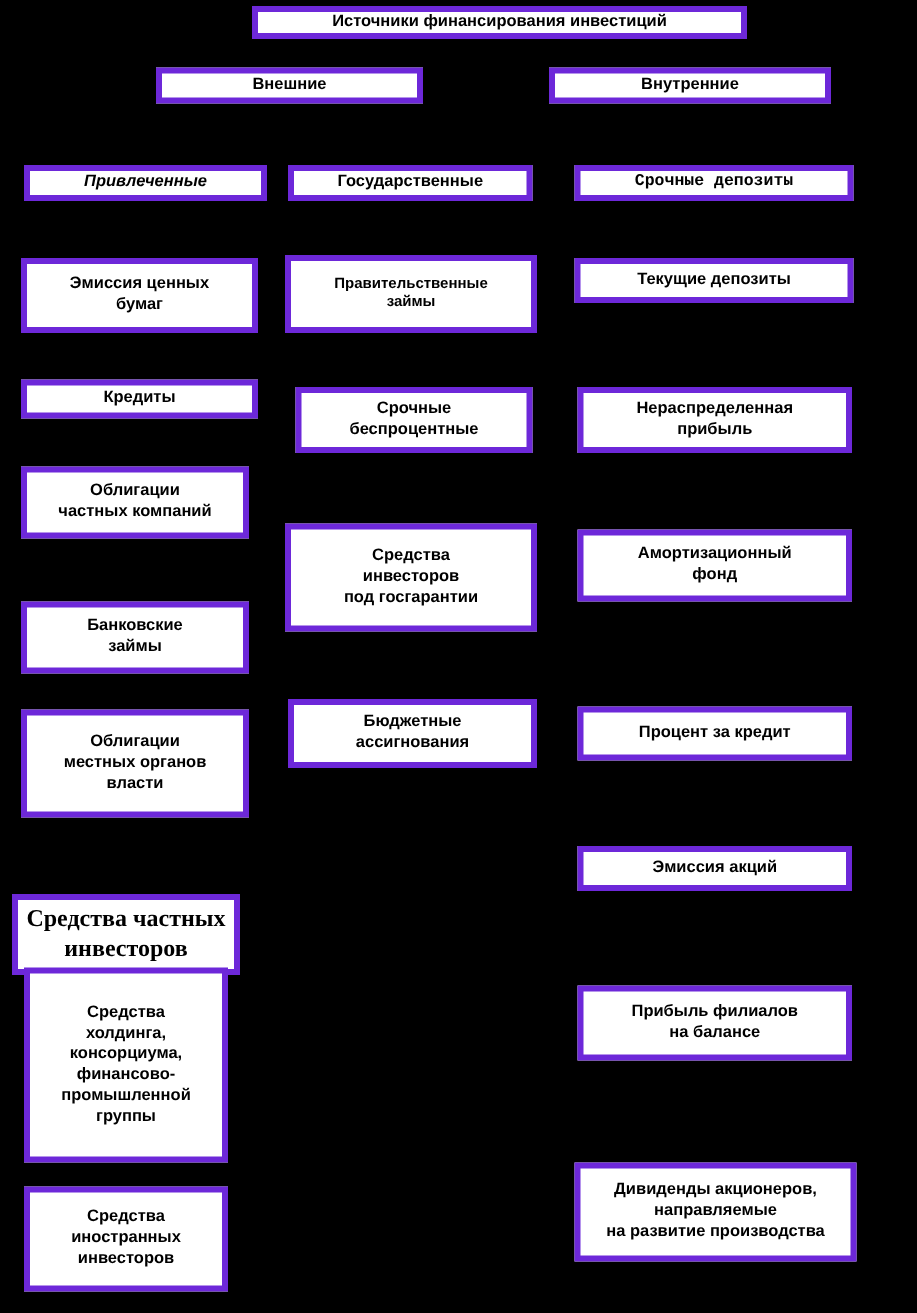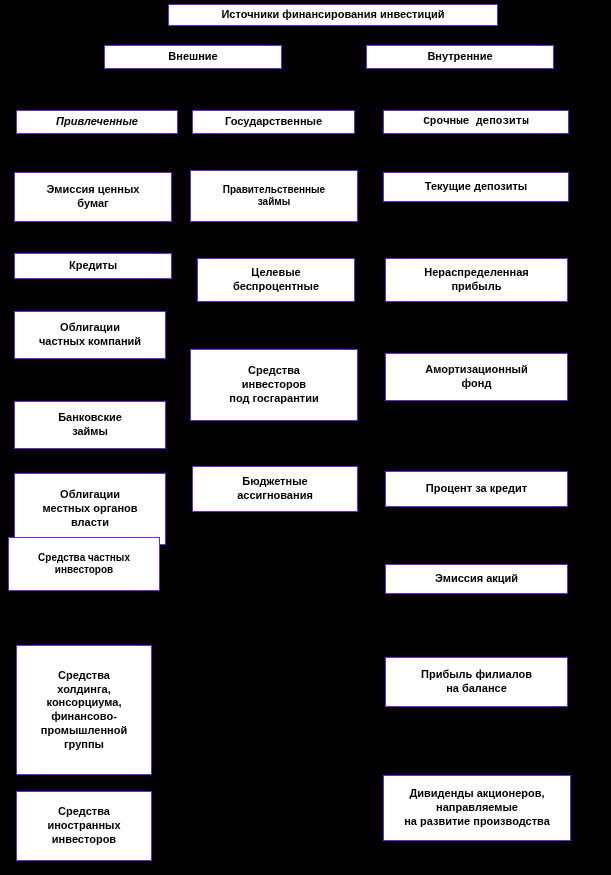--- a/index.html
+++ b/index.html
@@ -11,21 +11,21 @@
     position: relative;
     width: 611px;
     height: 875px;
     background: #000000;
     font-family: "Liberation Sans", sans-serif;
     overflow: hidden;
   }
   .node {
     position: absolute;
     background: #ffffff;
-    border: 1px solid #6d28d9;
+    border: 4px solid #6d28d9;
     color: #000000;
     display: flex;
     align-items: center;
     justify-content: center;
     text-align: center;
     font-weight: bold;
     line-height: 1.25;
     box-sizing: border-box;
     padding: 2px 4px;
     overflow: hidden;
@@ -41,40 +41,40 @@
     <div class="node" style="left: 366px; top: 45px; width: 188px; height: 24px; font-size: 11px;">Внутренние</div>
     <div class="node" style="left: 16px; top: 110px; width: 162px; height: 24px; font-size: 11px; font-style: italic;">Привлеченные</div>
     <div class="node" style="left: 192px; top: 110px; width: 163px; height: 24px; font-size: 11px;">Государственные</div>
     <div class="node" style="left: 383px; top: 110px; width: 186px; height: 24px; font-size: 11px; font-family: Liberation Mono, monospace;">Срочные  депозиты</div>
     <div class="node" style="left: 14px; top: 172px; width: 158px; height: 50px; font-size: 11px;">Эмиссия ценных
 бумаг</div>
     <div class="node" style="left: 190px; top: 170px; width: 168px; height: 52px; font-size: 10px;">Правительственные
 займы</div>
     <div class="node" style="left: 383px; top: 172px; width: 186px; height: 30px; font-size: 11px;">Текущие  депозиты</div>
     <div class="node" style="left: 14px; top: 253px; width: 158px; height: 26px; font-size: 11px;">Кредиты</div>
-    <div class="node" style="left: 197px; top: 258px; width: 158px; height: 44px; font-size: 11px;">Целевые
+    <div class="node" style="left: 197px; top: 258px; width: 158px; height: 44px; font-size: 11px;">Срочные
 беспроцентные</div>
     <div class="node" style="left: 385px; top: 258px; width: 183px; height: 44px; font-size: 11px;">Нераспределенная
 прибыль</div>
     <div class="node" style="left: 14px; top: 311px; width: 152px; height: 48px; font-size: 11px;">Облигации
 частных компаний</div>
     <div class="node" style="left: 190px; top: 349px; width: 168px; height: 72px; font-size: 11px;">Средства
 инвесторов
 под госгарантии</div>
     <div class="node" style="left: 385px; top: 353px; width: 183px; height: 48px; font-size: 11px;">Амортизационный
 фонд</div>
     <div class="node" style="left: 14px; top: 401px; width: 152px; height: 48px; font-size: 11px;">Банковские
 займы</div>
     <div class="node" style="left: 192px; top: 466px; width: 166px; height: 46px; font-size: 11px;">Бюджетные
 ассигнования</div>
     <div class="node" style="left: 385px; top: 471px; width: 183px; height: 36px; font-size: 11px;">Процент  за кредит</div>
     <div class="node" style="left: 14px; top: 473px; width: 152px; height: 72px; font-size: 11px;">Облигации
 местных  органов
 власти</div>
-    <div class="node" style="left: 8px; top: 537px; width: 152px; height: 54px; font-size: 10px;">Средства частных
+    <div class="node" style="left: 8px; top: 596px; width: 152px; height: 54px; font-size: 16px; font-family: Liberation Serif, serif;">Средства частных
 инвесторов</div>
     <div class="node" style="left: 385px; top: 564px; width: 183px; height: 30px; font-size: 11px;">Эмиссия акций</div>
     <div class="node" style="left: 16px; top: 645px; width: 136px; height: 130px; font-size: 11px;">Средства
 холдинга,
 консорциума,
 финансово-
 промышленной
 группы</div>
     <div class="node" style="left: 385px; top: 657px; width: 183px; height: 50px; font-size: 11px;">Прибыль  филиалов
 на балансе</div>

